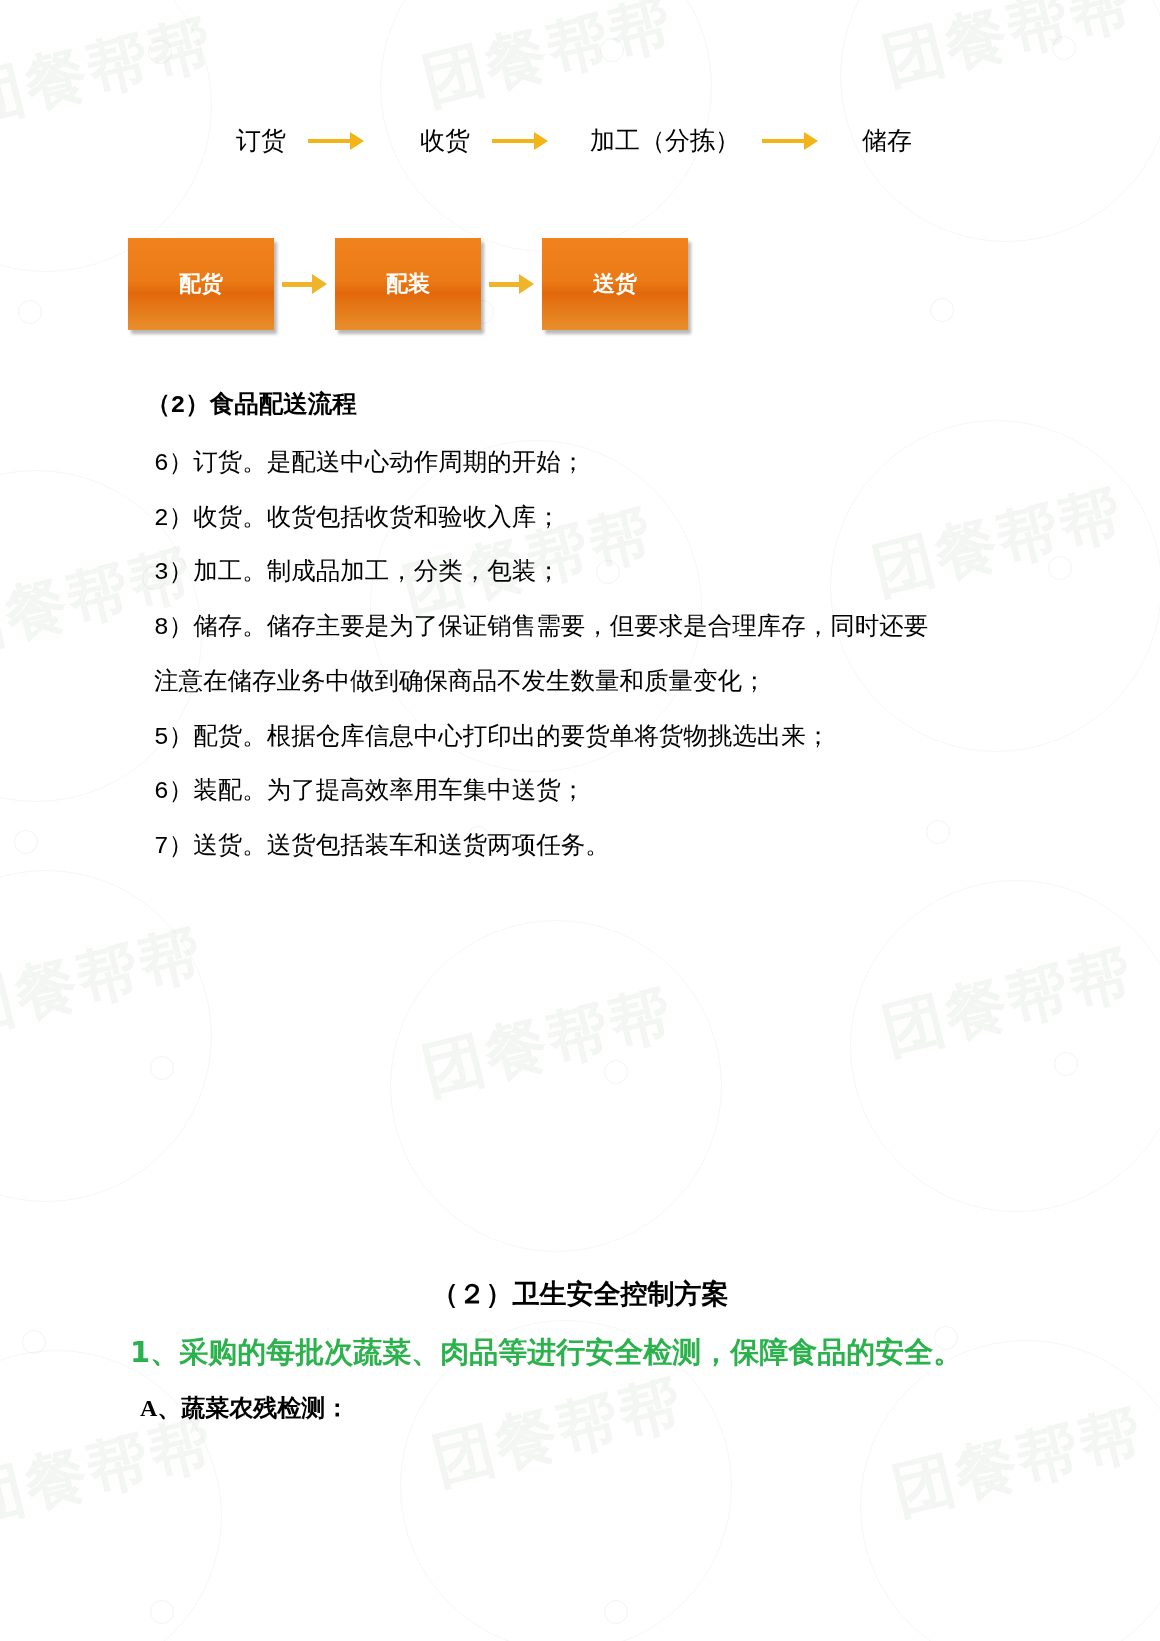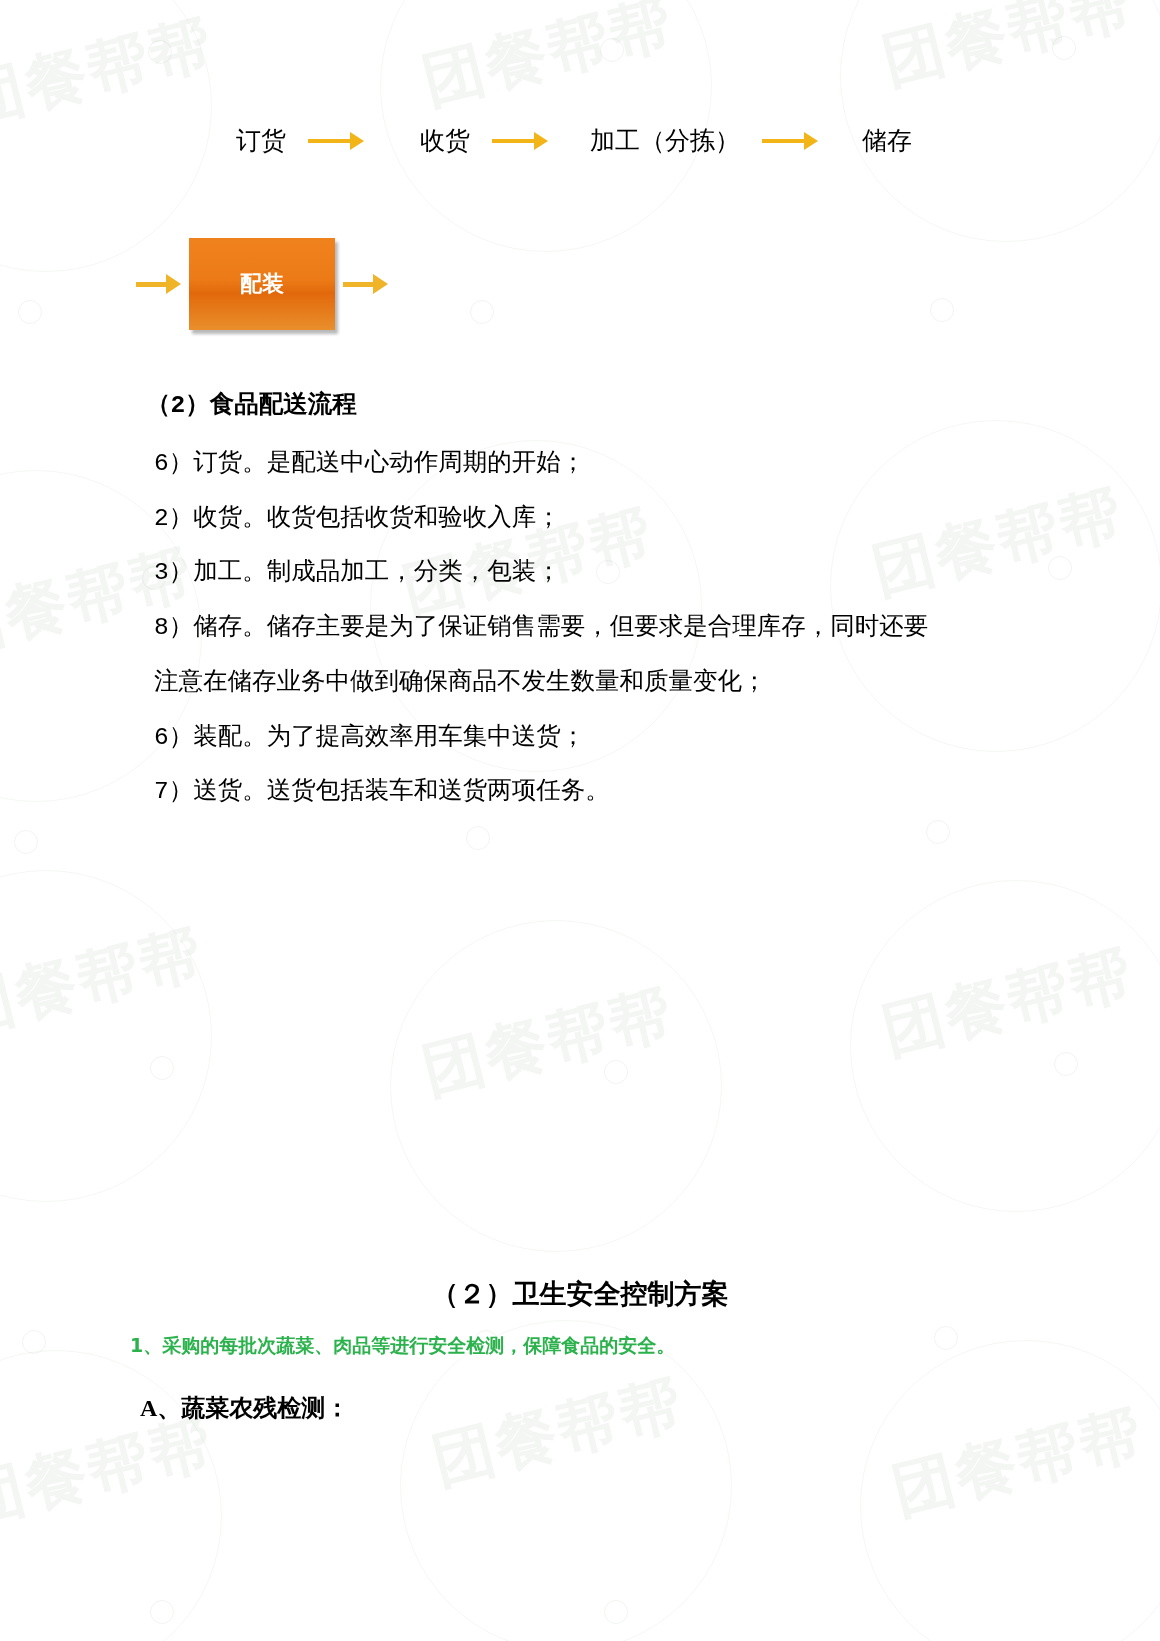--- a/index.html
+++ b/index.html
@@ -169,21 +169,21 @@
     font-weight: 700;
     font-size: 27px;
     color: #000;
   }
   .green-line {
     position: absolute;
     top: 1333px;
     left: 130px;
     font-family: "DejaVu Sans", sans-serif;
     font-weight: 700;
-    font-size: 19px;
+    font-size: 29px;
     color: #2bb24c;
     white-space: nowrap;
   }
   .bold-line {
     position: absolute;
     top: 1392px;
     left: 140px;
     font-family: Liberation Serif, serif;
     font-weight: 700;
     font-size: 24px;
@@ -263,40 +263,47 @@
       <span class="flow-node-text">加工（分拣）</span>
       <span class="arrow-h">
           <span class="shaft"></span>
           <span class="head"></span>
         </span>
       <span class="gap-3"></span>
       <span class="flow-node-text">储存</span>
     </div>
 
     <div class="flow-row-2">
+      <div class="obox">
+        <span>配货</span>
+      </div>
       <span class="arrow-sm">
           <span class="shaft"></span>
           <span class="head"></span>
         </span>
       <div class="obox">
         <span>配装</span>
       </div>
       <span class="arrow-sm">
           <span class="shaft"></span>
           <span class="head"></span>
         </span>
+      <div class="obox">
+        <span>送货</span>
+      </div>
     </div>
 
     <div class="body-block">
       <p class="p p-head">（2）食品配送流程</p>
       <p class="p p-indent">6）订货。是配送中心动作周期的开始；</p>
       <p class="p p-indent">2）收货。收货包括收货和验收入库；</p>
       <p class="p p-indent">3）加工。制成品加工，分类，包装；</p>
       <p class="p p-indent">8）储存。储存主要是为了保证销售需要，但要求是合理库存，同时还要</p>
       <p class="p p-wrap">注意在储存业务中做到确保商品不发生数量和质量变化；</p>
+      <p class="p p-indent">5）配货。根据仓库信息中心打印出的要货单将货物挑选出来；</p>
       <p class="p p-indent">6）装配。为了提高效率用车集中送货；</p>
       <p class="p p-indent">7）送货。送货包括装车和送货两项任务。</p>
     </div>
 
     <div class="section-title">（２）卫生安全控制方案</div>
     <div class="green-line">1、采购的每批次蔬菜、肉品等进行安全检测，保障食品的安全。</div>
     <div class="bold-line">A、蔬菜农残检测：</div>
 
   </div>
 </div>

